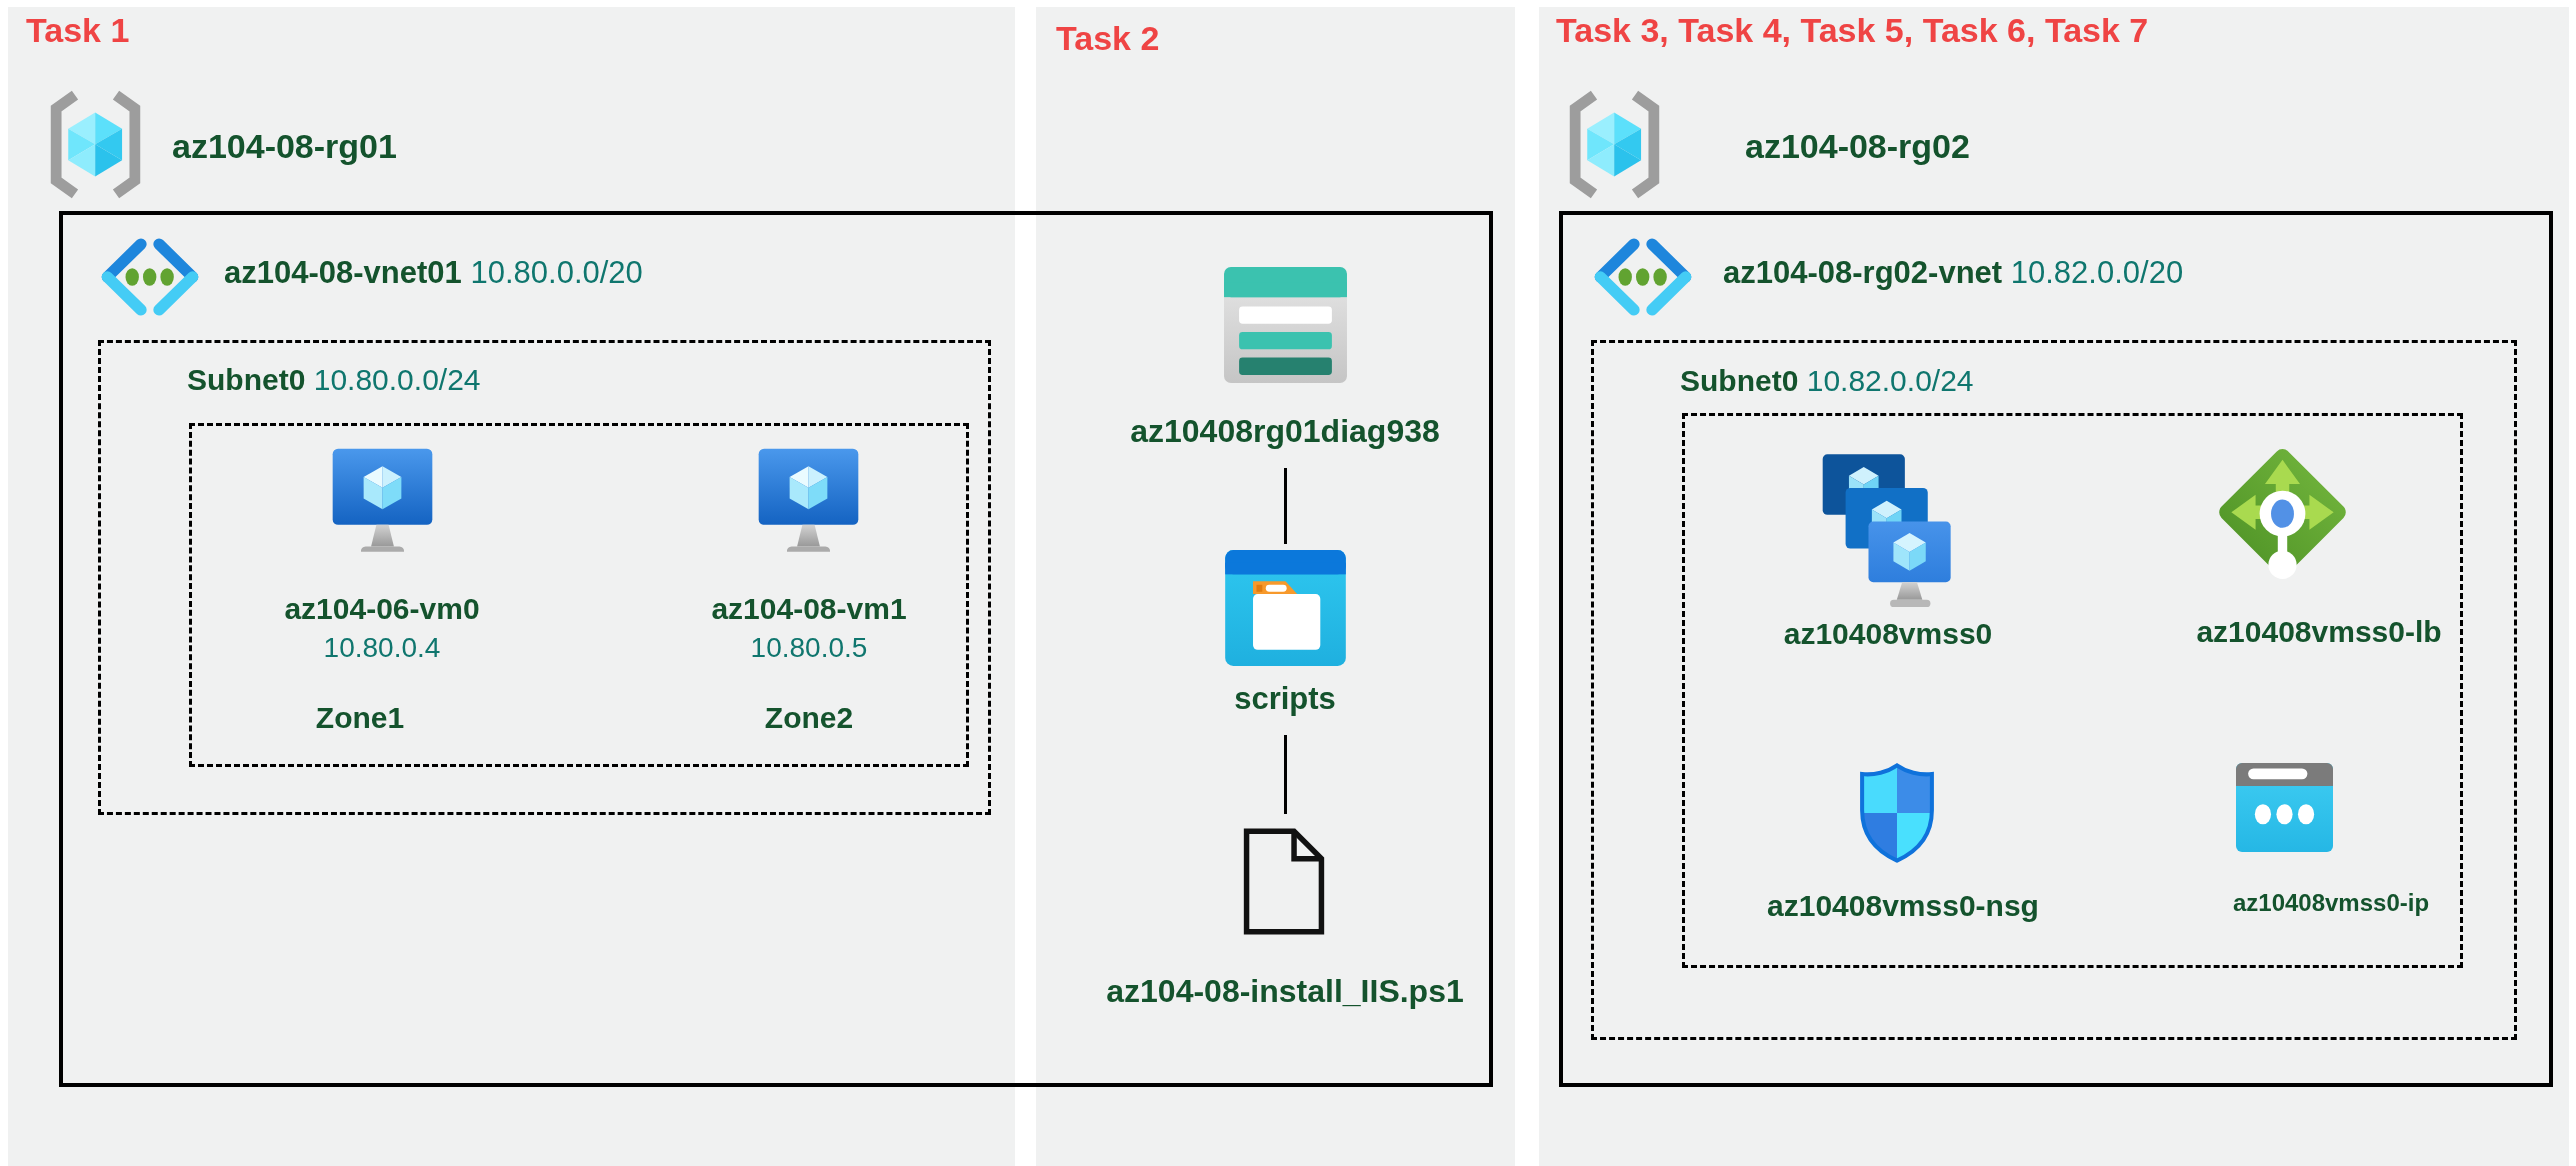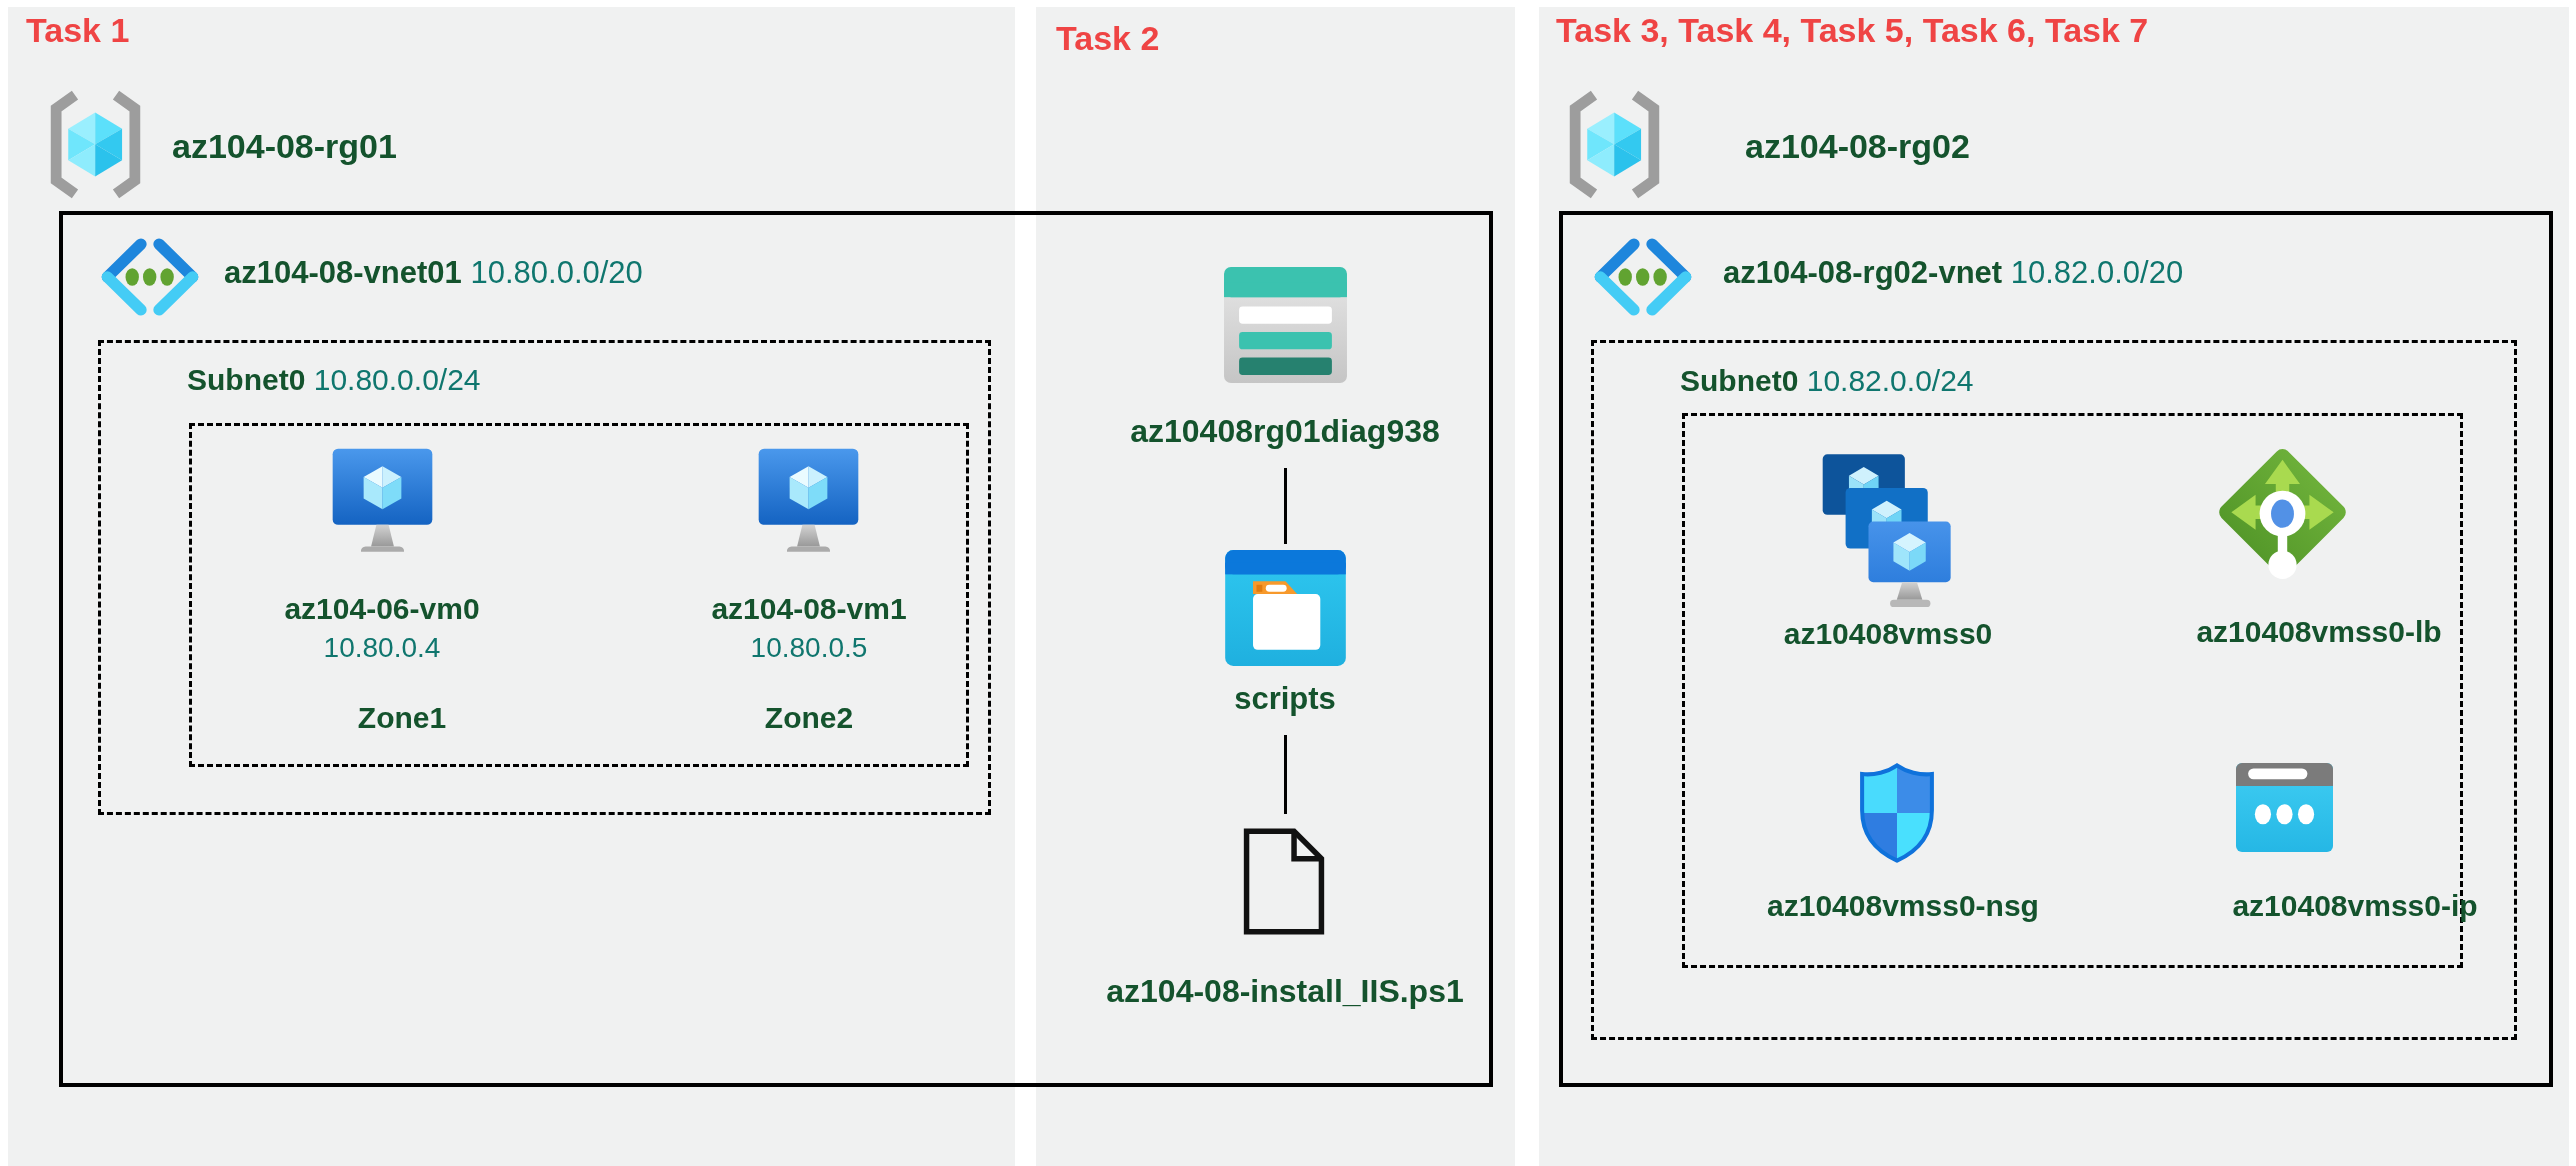--- a/index.html
+++ b/index.html
@@ -113,21 +113,21 @@
     <polygon points="47,43 75,27 75,59" fill="#eafbff"></polygon>
     <polygon points="75,27 103,43 75,59" fill="#cbf1fe"></polygon>
     <polygon points="47,43 75,59 75,91 47,75" fill="#a9e9fc"></polygon>
     <polygon points="103,43 75,59 75,91 103,75" fill="#7edcf9"></polygon>
     <path d="M66,114 h18 l8,32 h-34 z" fill="url(#standg)"></path>
     <path d="M50,146 h50 a7,7 0 0 1 7,8 h-64 a7,7 0 0 1 7,-8 z" fill="#ababab"></path>
   </svg>
 </div>
 <div class="row-label lbl ctr" style="left:382px;top:592px;font-size:30px;">az104-06-vm0</div>
 <div class="row-label sub ctr" style="left:382px;top:632px;font-size:28px;">10.80.0.4</div>
-<div class="row-label lbl ctr" style="left:402px;top:701px;font-size:30px;text-align:right;">Zone1</div>
+<div class="row-label lbl ctr" style="left:360px;top:701px;font-size:30px;text-align:right;">Zone1</div>
 
 <div class="abs" style="left:758px;top:448px;">
   <svg width="101" height="116" viewBox="0 0 150 172">
     <rect x="1" y="1" width="148" height="113" rx="8" fill="url(#vmg)"></rect>
     <polygon points="47,43 75,27 75,59" fill="#eafbff"></polygon>
     <polygon points="75,27 103,43 75,59" fill="#cbf1fe"></polygon>
     <polygon points="47,43 75,59 75,91 47,75" fill="#a9e9fc"></polygon>
     <polygon points="103,43 75,59 75,91 103,75" fill="#7edcf9"></polygon>
     <path d="M66,114 h18 l8,32 h-34 z" fill="url(#standg)"></path>
     <path d="M50,146 h50 a7,7 0 0 1 7,8 h-64 a7,7 0 0 1 7,-8 z" fill="#ababab"></path>
@@ -271,14 +271,14 @@
   <svg width="97" height="89" viewBox="0 0 144 132">
     <rect x="0" y="0" width="144" height="132" rx="9" fill="url(#ipg)"></rect>
     <rect x="0" y="0" width="144" height="34" rx="9" fill="#7b7b7b"></rect>
     <rect x="0" y="20" width="144" height="14" fill="#7b7b7b"></rect>
     <rect x="18" y="8" width="88" height="16" rx="8" fill="#ffffff"></rect>
     <ellipse cx="40" cy="76" rx="12" ry="15" fill="#ffffff"></ellipse>
     <ellipse cx="72" cy="76" rx="12" ry="15" fill="#ffffff"></ellipse>
     <ellipse cx="104" cy="76" rx="12" ry="15" fill="#ffffff"></ellipse>
   </svg>
 </div>
-<div class="row-label lbl ctr" style="left:2331px;top:889px;font-size:30px;margin-left:24px;">az10408vmss0-ip</div>
+<div class="row-label lbl ctr" style="left:2331px;top:889px;font-size:24px;">az10408vmss0-ip</div>
 
 
 </body></html>

